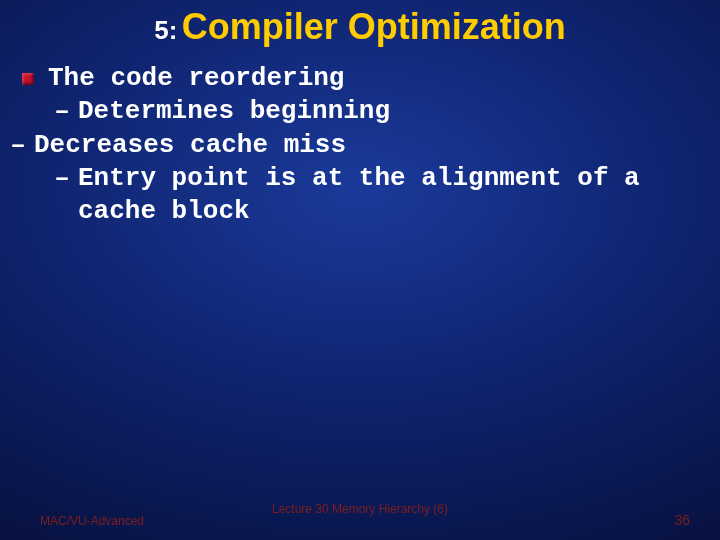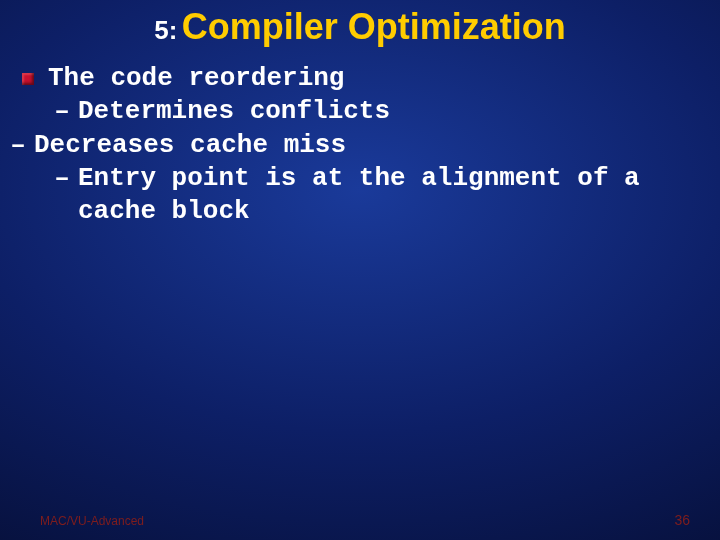--- a/index.html
+++ b/index.html
@@ -99,36 +99,37 @@
 
   <div class="content">
 
     <div class="row">
       <div class="bullet-sq"></div>
       <div class="text">The code reordering</div>
     </div>
 
     <div class="row ind1">
       <div class="dash">–</div>
-      <div class="text">Determines conflicts</div>
+      <div class="text">Determines beginning</div>
     </div>
 
 
     <div class="row ind0-dash">
       <div class="dash" style="margin-left:0;">–</div>
       <div class="text">Decreases cache miss</div>
     </div>
 
     <div class="row ind1">
       <div class="dash">–</div>
       <div class="text">Entry point is at the alignment of a cache block</div>
     </div>
 
   </div>
 
   <div class="footer">
     <div class="footer-left">
       <div>MAC/VU-Advanced</div>
     </div>
+    <div class="footer-center">Lecture 30 Memory Hierarchy (6)</div>
     <div class="footer-right">36</div>
   </div>
 
 </div>
 
 </body></html>

